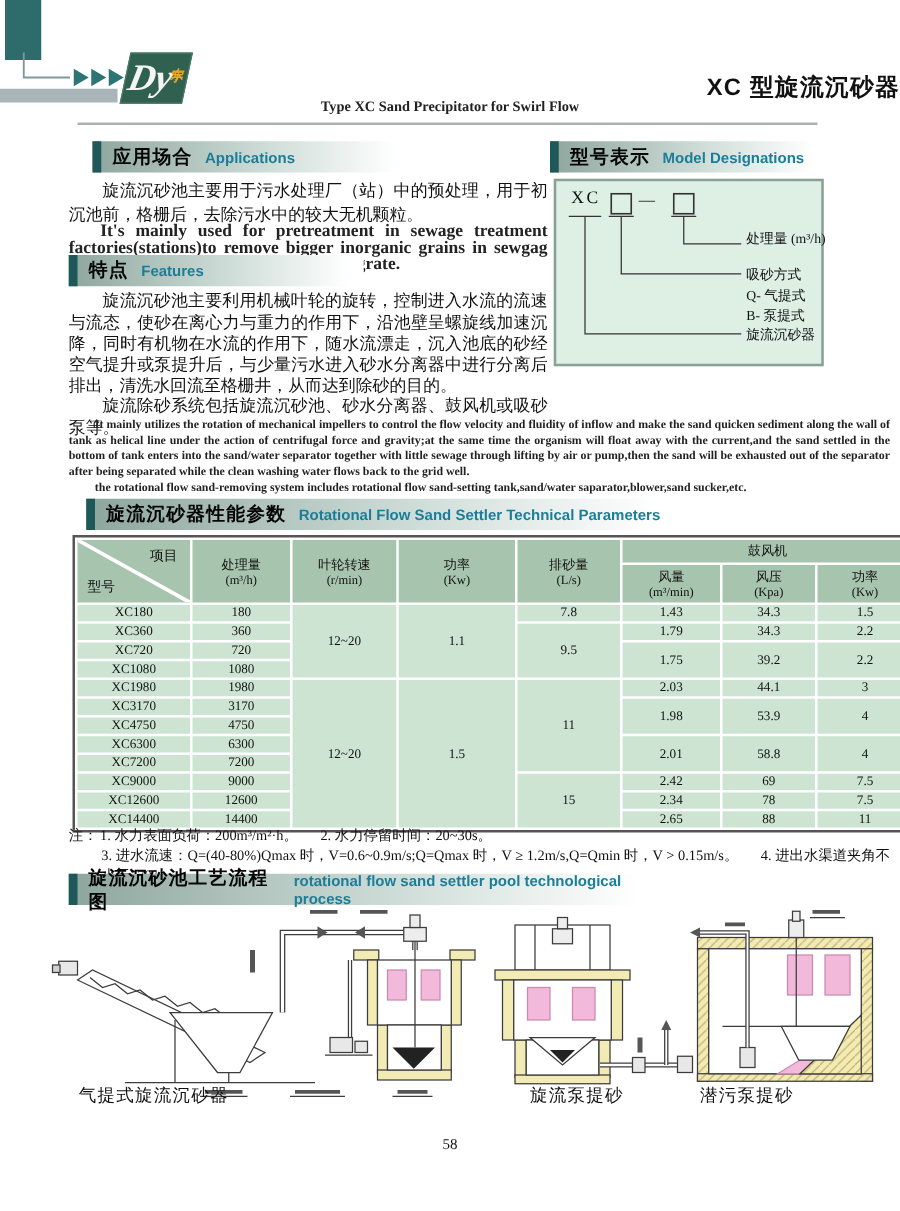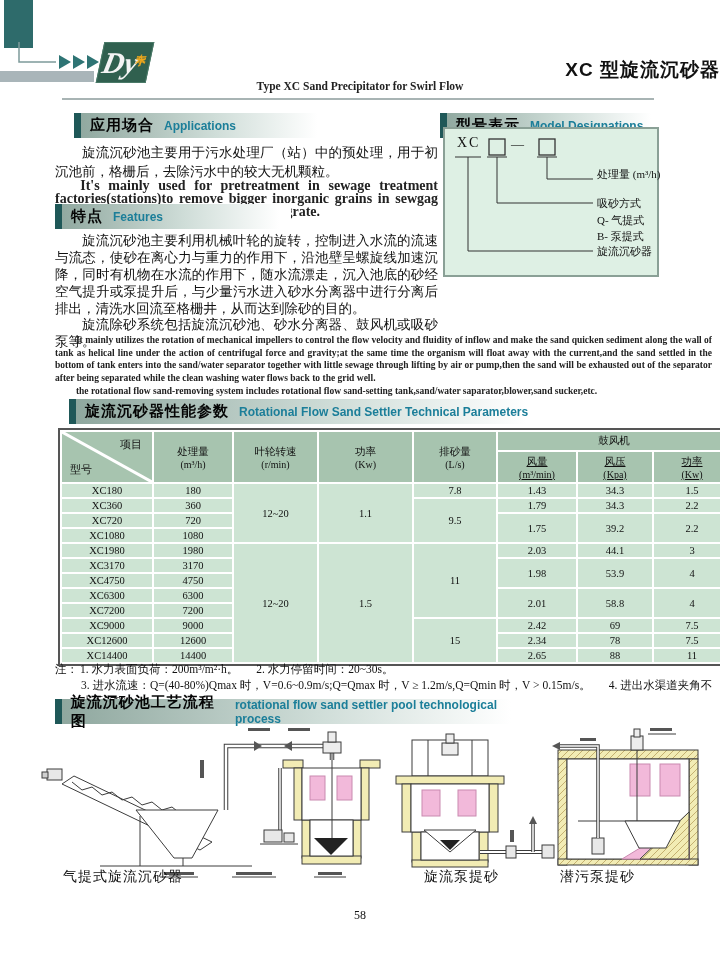--- a/index.html
+++ b/index.html
@@ -54,40 +54,40 @@
   .section-bar .en {
     font-size:12px; font-weight:bold; color:#1b7e99; margin-left:10px;
     font-family:"Liberation Sans", sans-serif;
   }
   
   .para-cn { position:absolute; left:55px; width:383px; font-size:13.5px; line-height:19px; text-indent:2em; color:#111; text-align:justify; }
   .para-en-s { position:absolute; left:55px; width:383px; font-size:14px; line-height:13px; text-indent:1.8em; font-weight:bold; color:#222; text-align:justify; }
   .para-en-w { position:absolute; left:55px; width:657px; font-size:9.5px; line-height:12.5px; text-indent:2.2em; font-weight:bold; color:#222; text-align:justify; }
   
   .model-box {
-    position:absolute; left:443px; top:127px; width:216px; height:150px;
+    position:absolute; left:443px; top:143px; width:216px; height:150px;
     background:#def0e4; border:2px solid #8aa096;
   }
   .model-box .xc { position:absolute; left:12px; top:6px; font-size:14px; color:#111; letter-spacing:2px; }
   .model-box .dash { position:absolute; left:66px; top:7px; font-size:13px; color:#111; }
   .model-svg { position:absolute; left:0; top:0; width:216px; height:150px; }
   .model-label { position:absolute; left:152px; font-size:11px; color:#111; white-space:nowrap; }
   
   .params-table {
     position:absolute; left:58px; top:428px; width:654px;
     border-collapse:separate; border-spacing:2px; background:#fff;
     border:2px solid #555; table-layout:fixed;
   }
   .params-table th, .params-table td {
     background:#cde4d3; text-align:center; vertical-align:middle;
     font-size:10.5px; color:#111; padding:0; overflow:hidden;
   }
   .params-table th { background:#a7c4af; font-weight:normal; }
   .params-table .group-row th { height:18px; }
-  .params-table .sub-row th { height:30px;text-decoration:underline; }
+  .params-table .sub-row th { height:30px; }
   .params-table td { height:13px; }
   .unit { display:block; font-size:10px; }
   .corner-cell { position:relative; }
   .corner-cell .diag { position:absolute; left:0; top:0; width:100%; height:100%; }
   .corner-top { position:absolute; top:5px; right:10px; font-size:11px; }
   .corner-bottom { position:absolute; bottom:5px; left:8px; font-size:11px; }
   
   .notes { position:absolute; left:55px; top:661px; width:660px; font-size:11.5px; line-height:16px; color:#111; }
   .notes .l2 { padding-left:26px; }
   .notes span { margin-right:18px; }

